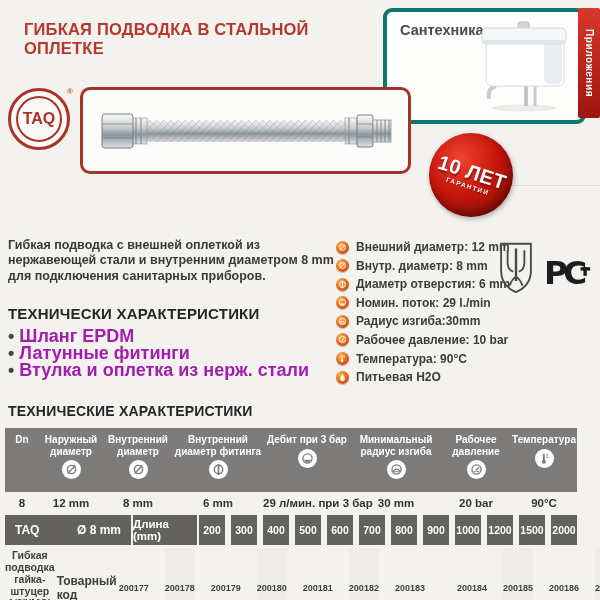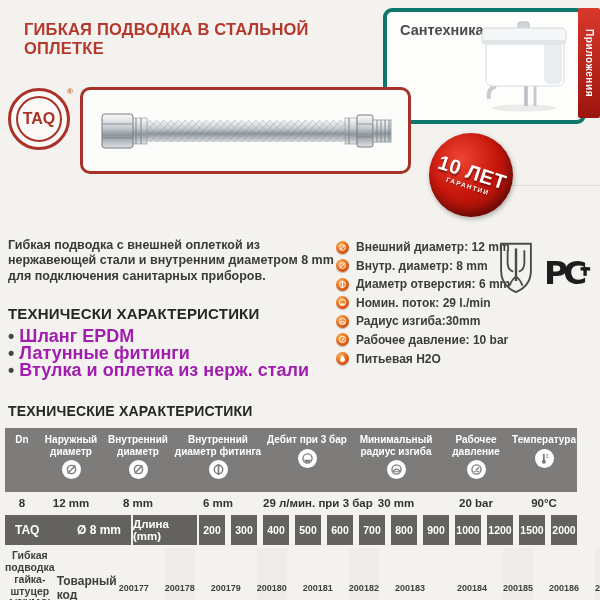--- a/index.html
+++ b/index.html
@@ -246,20 +246,28 @@
       <span class="spec-icon">
           <svg>
             <use href="#sym-gauge"></use>
           </svg>
         </span>
       <span class="spec-label">Рабочее давление: 10 bar</span>
     </div>
     <div class="spec-row">
       <span class="spec-icon">
           <svg>
+            <use href="#sym-temp"></use>
+          </svg>
+        </span>
+      <span class="spec-label">Температура: 90°C</span>
+    </div>
+    <div class="spec-row">
+      <span class="spec-icon">
+          <svg>
             <use href="#sym-drop"></use>
           </svg>
         </span>
       <span class="spec-label">Питьевая H2O</span>
     </div>
   </div>
 
   <div class="trident">
     <svg width="38" height="54" viewBox="0 0 40 58">
       <path d="M4,3 H36 V32 Q36,48 20,55 Q4,48 4,32 Z" fill="none" stroke="#4a4a4a" stroke-width="2"></path>

